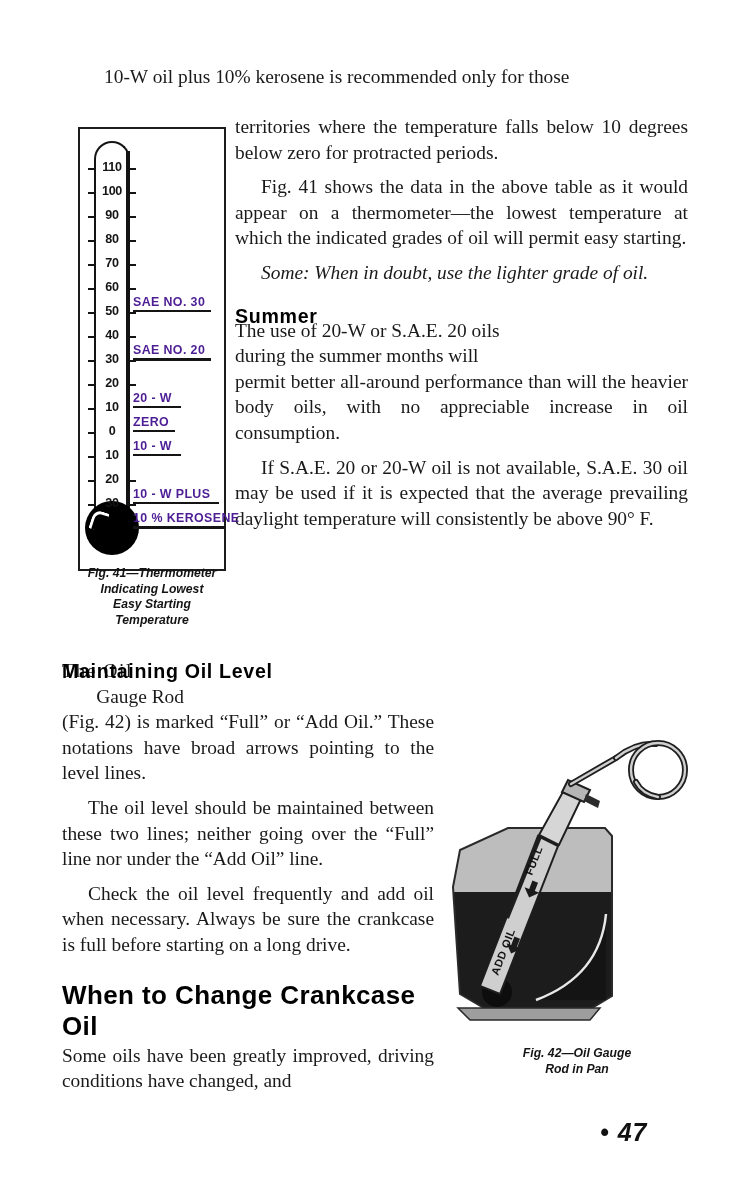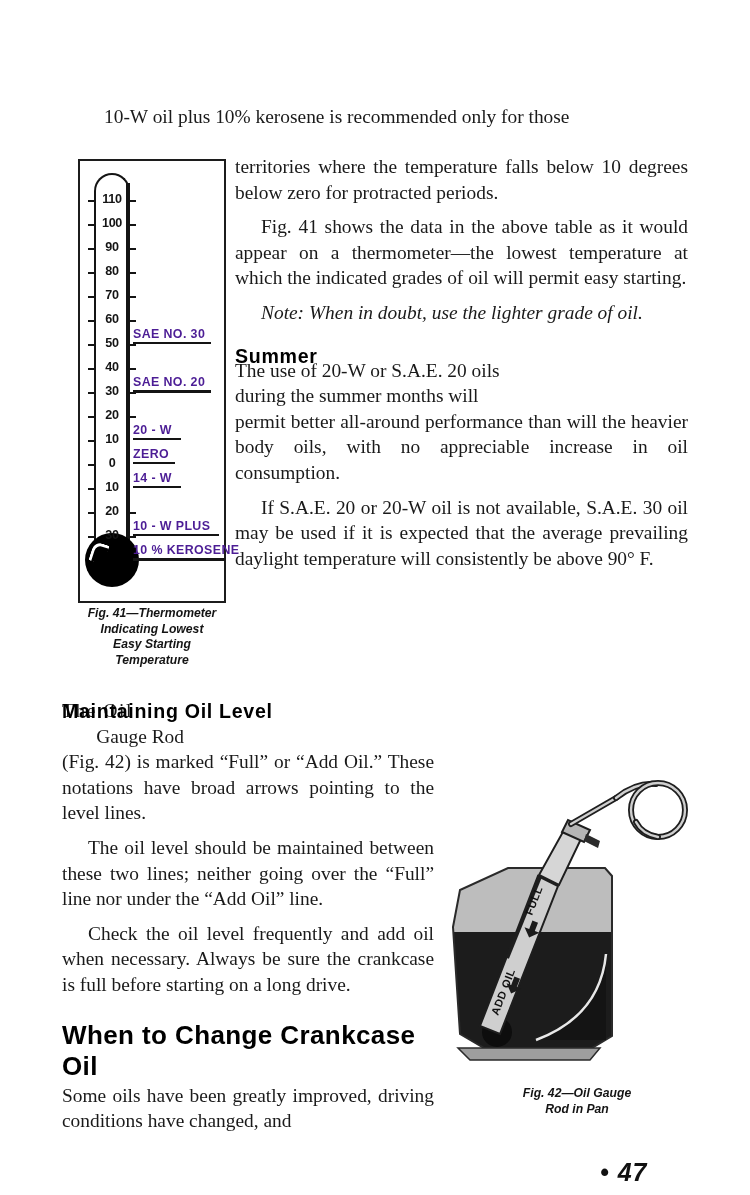--- a/index.html
+++ b/index.html
@@ -13,21 +13,20 @@
     position: relative;
     font-family: "Liberation Serif", serif;
     color: #141414;
     overflow: hidden;
   }
 
   
   .page {
     position: absolute;
     inset: 0;
-    margin-top: 40px;
   }
 
   .body-text {
     font-family: "Liberation Serif", serif;
     font-size: 19.4px;
     line-height: 25.6px;
     text-align: justify;
     color: #1a1a1a;
     -webkit-font-smoothing: none;
   }
@@ -81,21 +80,21 @@
     margin-left: 119px;
   }
   #summer-l2 {
     margin-left: 119px;
   }
 
   
   #fig41 {
     position: absolute;
     left: 78px;
-    top: 119px;
+    top: 127px;
     width: 148px;
     height: 444px;
   }
   #fig41-frame {
     position: absolute;
     inset: 0;
     border: 2px solid #1c1c1c;
     box-sizing: border-box;
     background: #fff;
   }
@@ -289,21 +288,21 @@
     <span class="l1">10-W oil plus 10% kerosene is recommended only for those</span>
   </div>
 
   <div id="right-col">
 
     <div style="height:25px"></div>
     <p class="body-text">territories where the temperature falls below 10 degrees below zero for protracted periods.</p>
     <div class="gap"></div>
     <p class="body-text indent">Fig. 41 shows the data in the above table as it would appear on a thermometer—the lowest temperature at which the indicated grades of oil will permit easy starting.</p>
     <div class="gap"></div>
-    <p class="body-text ital indent">Note: When in doubt, use the lighter grade of oil.</p>
+    <p class="body-text ital indent">Some: When in doubt, use the lighter grade of oil.</p>
     <div class="gap"></div>
 
     <div id="summer-block">
       <div class="gap" style="height:14px"></div>
       <div id="summer-head" class="sans-head">Summer</div>
       <p class="body-text" id="summer-l1">The use of 20-W or S.A.E. 20 oils</p>
       <p class="body-text" id="summer-l2">during the summer months will</p>
       <p class="body-text">permit better all-around performance than will the heavier body oils, with no appreciable increase in oil consumption.</p>
       <div class="gap"></div>
       <p class="body-text indent">If S.A.E. 20 or 20-W oil is not available, S.A.E. 30 oil may be used if it is expected that the average prevailing daylight temperature will consistently be above 90° F.</p>
@@ -400,21 +399,21 @@
     </div>
     <div class="grade" style="top:264px; width:48px">
       <span>20 - W</span>
       <span class="rule"></span>
     </div>
     <div class="grade" style="top:288px; width:42px">
       <span>ZERO</span>
       <span class="rule"></span>
     </div>
     <div class="grade" style="top:312px; width:48px">
-      <span>14 - W</span>
+      <span>10 - W</span>
       <span class="rule"></span>
     </div>
     <div class="grade" style="top:360px; width:86px">
       <span>10 - W  PLUS</span>
       <span class="rule"></span>
     </div>
     <div class="grade heavy" style="top:384px; width:92px">
       <span>10 % KEROSENE</span>
       <span class="rule"></span>
     </div>

